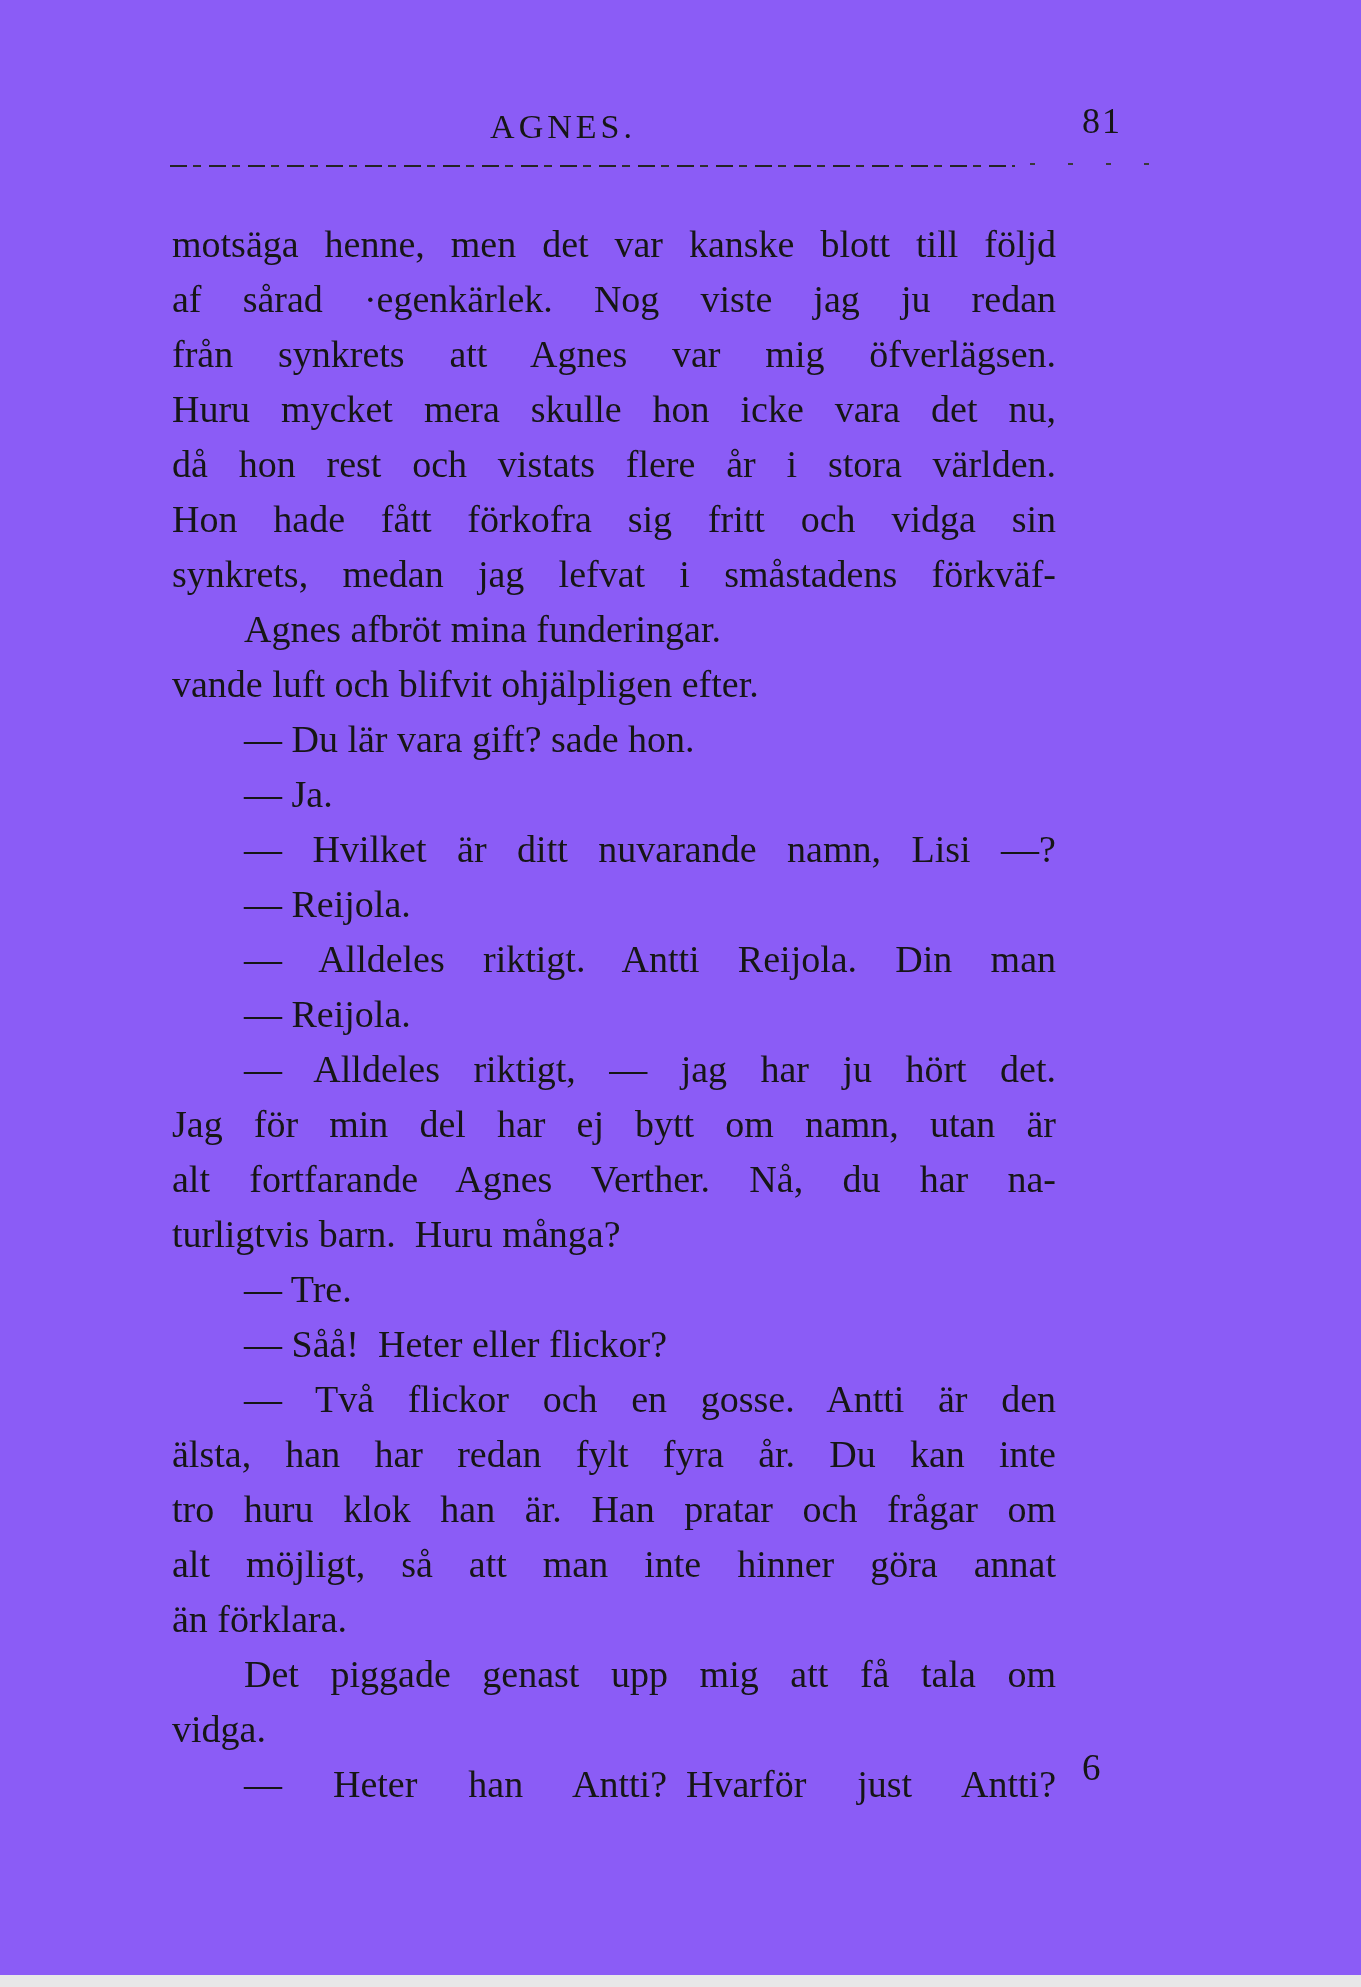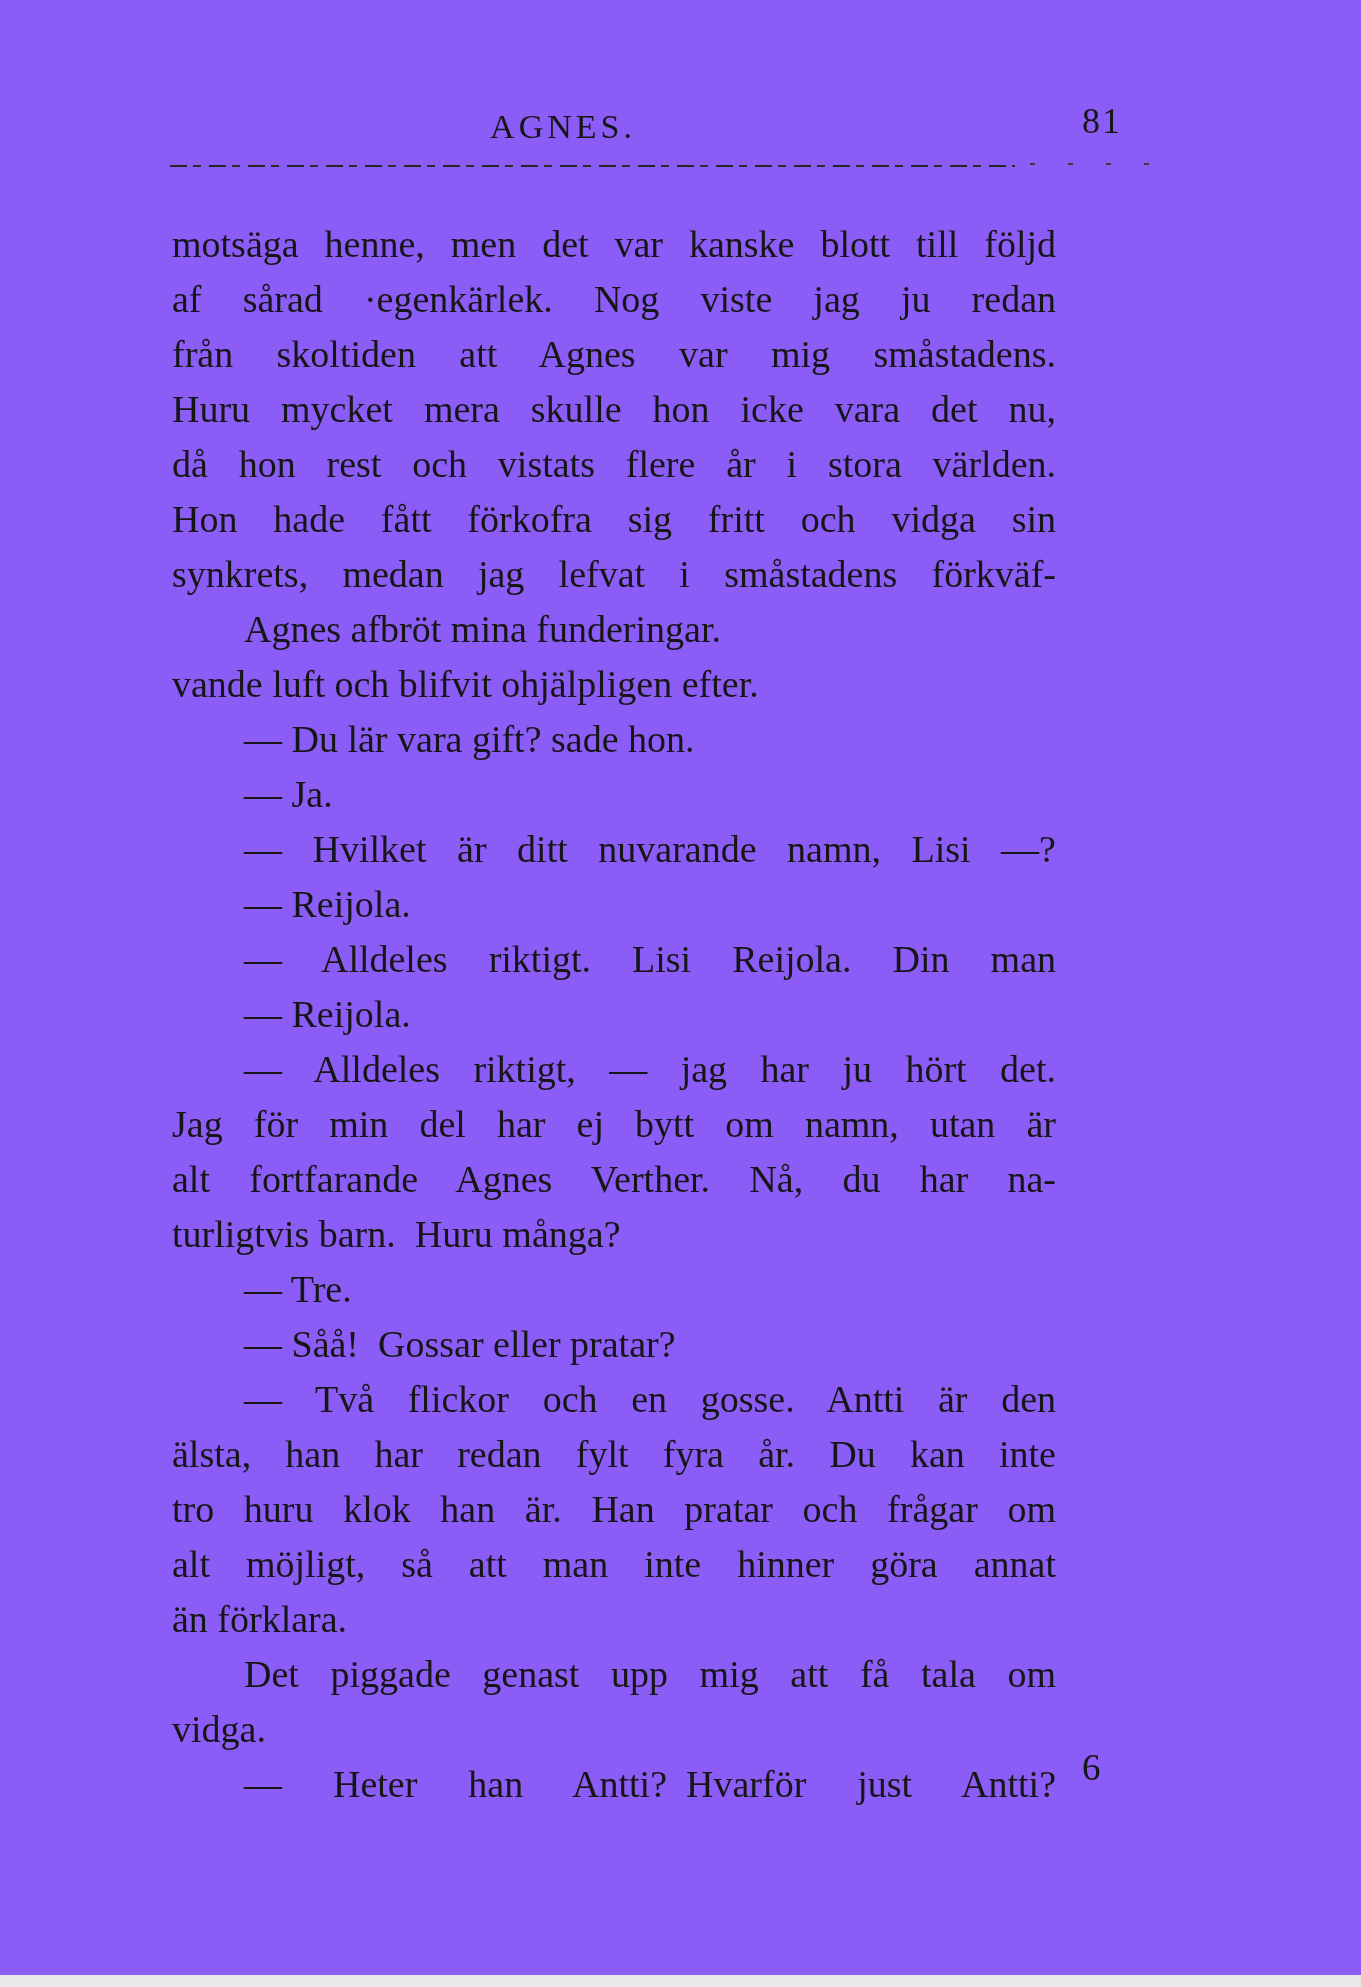--- a/index.html
+++ b/index.html
@@ -93,39 +93,39 @@
 
   <div class="page-number">81</div>
 
   <div class="header-rule"></div>
 
   <div class="rule-specks"></div>
 
   <main class="text-block">
       <p class="line justify">motsäga henne, men det var kanske blott till följd</p>
       <p class="line justify">af sårad ·egenkärlek. Nog viste jag ju redan</p>
-      <p class="line justify">från skoltiden att Agnes var mig småstadens.</p>
+      <p class="line justify">från synkrets att Agnes var mig öfverlägsen.</p>
       <p class="line justify">Huru mycket mera skulle hon icke vara det nu,</p>
       <p class="line justify">då hon rest och vistats flere år i stora världen.</p>
       <p class="line justify">Hon hade fått förkofra sig fritt och vidga sin</p>
       <p class="line justify">synkrets, medan jag lefvat i småstadens förkväf-</p>
       <p class="line indent">Agnes afbröt mina funderingar.</p>
       <p class="line">vande luft och blifvit ohjälpligen efter.</p>
       <p class="line indent">— Du lär vara gift? sade hon.</p>
       <p class="line indent">— Ja.</p>
       <p class="line indent justify">— Hvilket är ditt nuvarande namn, Lisi —?</p>
       <p class="line indent">— Reijola.</p>
-      <p class="line indent justify">— Alldeles riktigt. Lisi Reijola. Din man</p>
+      <p class="line indent justify">— Alldeles riktigt. Antti Reijola. Din man</p>
       <p class="line indent">— Reijola.</p>
       <p class="line indent justify">— Alldeles riktigt, — jag har ju hört det.</p>
       <p class="line justify">Jag för min del har ej bytt om namn, utan är</p>
       <p class="line justify">alt fortfarande Agnes Verther. Nå, du har na-</p>
       <p class="line">turligtvis barn. Huru många?</p>
       <p class="line indent">— Tre.</p>
-      <p class="line indent">— Såå! Gossar eller pratar?</p>
+      <p class="line indent">— Såå! Heter eller flickor?</p>
       <p class="line indent justify">— Två flickor och en gosse. Antti är den</p>
       <p class="line justify">älsta, han har redan fylt fyra år. Du kan inte</p>
       <p class="line justify">tro huru klok han är. Han pratar och frågar om</p>
       <p class="line justify">alt möjligt, så att man inte hinner göra annat</p>
       <p class="line">än förklara.</p>
       <p class="line indent justify">Det piggade genast upp mig att få tala om</p>
       <p class="line">vidga.</p>
       <p class="line indent justify">— Heter han Antti? Hvarför just Antti?</p>
     </main>
 

